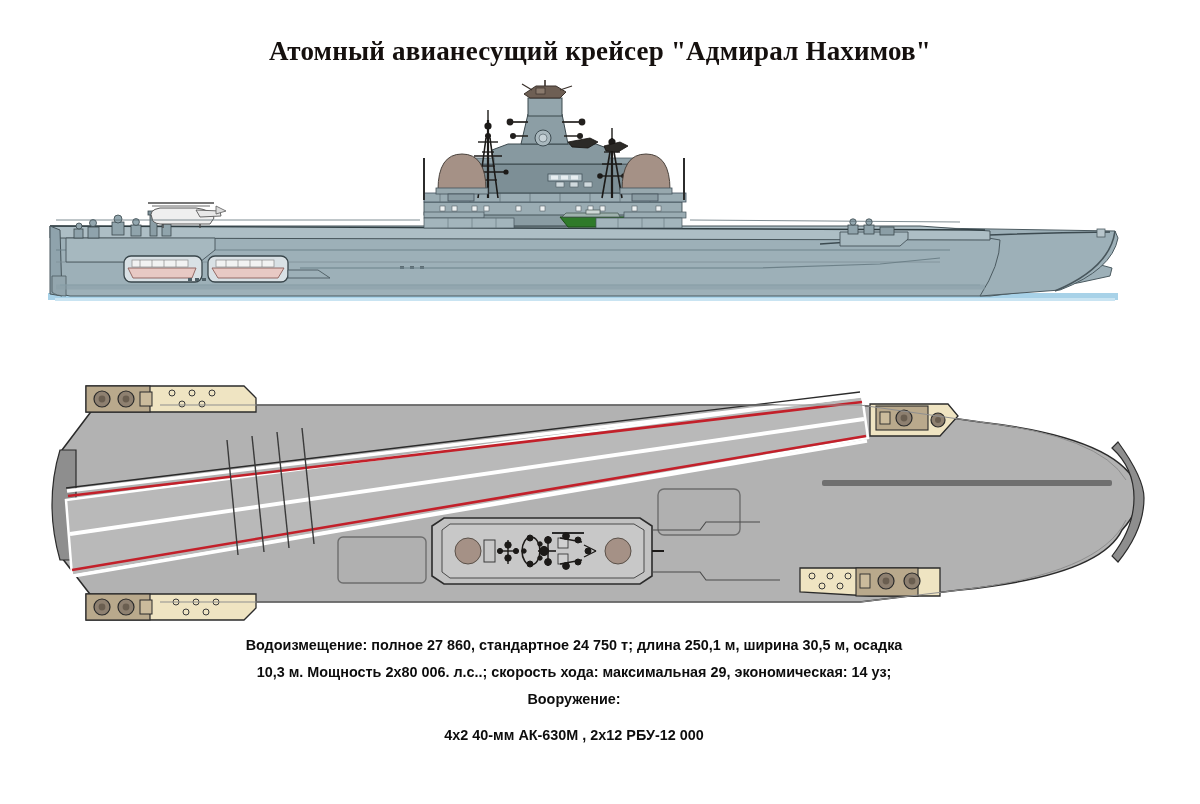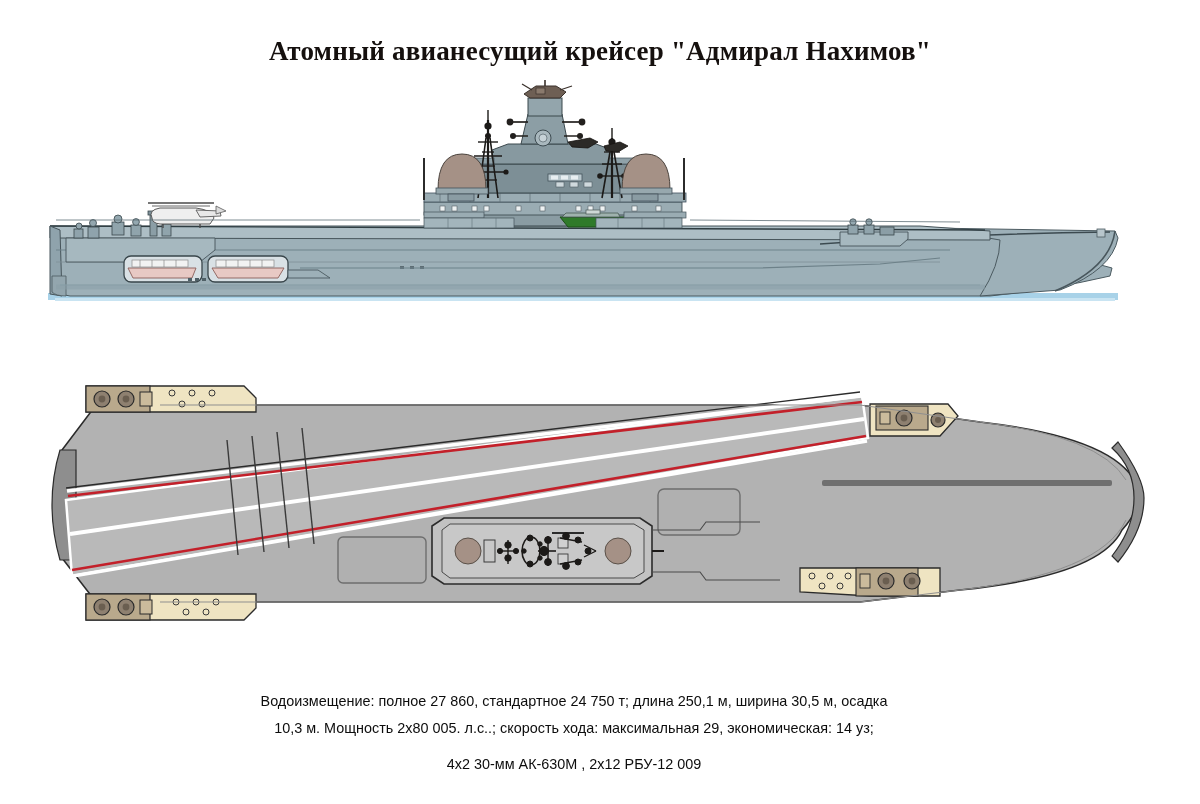--- a/index.html
+++ b/index.html
@@ -36,25 +36,25 @@
   #profile-view, #plan-view {
     position: absolute;
     left: 0;
   }
   #profile-view { top: 80px; width: 1200px; height: 240px; }
   #plan-view { top: 380px; width: 1200px; height: 260px; }
 
   #specs {
     position: absolute;
     left: 0;
-    top: 688px;
+    top: 632px;
     width: 1148px;
     text-align: center;
     font-family: "Liberation Sans", sans-serif;
-    font-weight: normal;
+    font-weight: bold;
     font-size: 14.4px;
     color: #0d0d0d;
     line-height: 27px;
   }
   #specs .spec-line { white-space: nowrap; }
   #specs .spec-gap { height: 9px; }
   svg { display: block; }
 </style>
 </head>
 <body>
@@ -433,18 +433,19 @@
         <circle cx="840" cy="206" r="3" fill="none" stroke="#3a3a3a" stroke-width="1"></circle>
       </g>
 
       <path d="M 160 25 L 860 25 L 980 42 Q 1100 56 1126 100" fill="none" stroke="#8f8f8f" stroke-width="1"></path>
       <path d="M 160 222 L 860 222 L 960 210 Q 1100 194 1126 140" fill="none" stroke="#8f8f8f" stroke-width="1"></path>
     </svg>
   </div>
 
   <div id="specs">
     <div class="spec-line">Водоизмещение: полное 27 860, стандартное 24 750 т; длина 250,1 м, ширина 30,5 м, осадка</div>
-    <div class="spec-line">10,3 м. Мощность 2х80 005. л.с..; скорость хода: максимальная 29, экономическая: 14 уз;</div>
+    <div class="spec-line">10,3 м. Мощность 2х80 006. л.с..; скорость хода: максимальная 29, экономическая: 14 уз;</div>
+    <div class="spec-line">Вооружение:</div>
     <div class="spec-gap"></div>
-    <div class="spec-line">4х2  30-мм  АК-630М ,  2х12 РБУ-12 009</div>
+    <div class="spec-line">4х2  40-мм  АК-630М ,  2х12 РБУ-12 000</div>
   </div>
 
 </div>
 
 </body></html>

